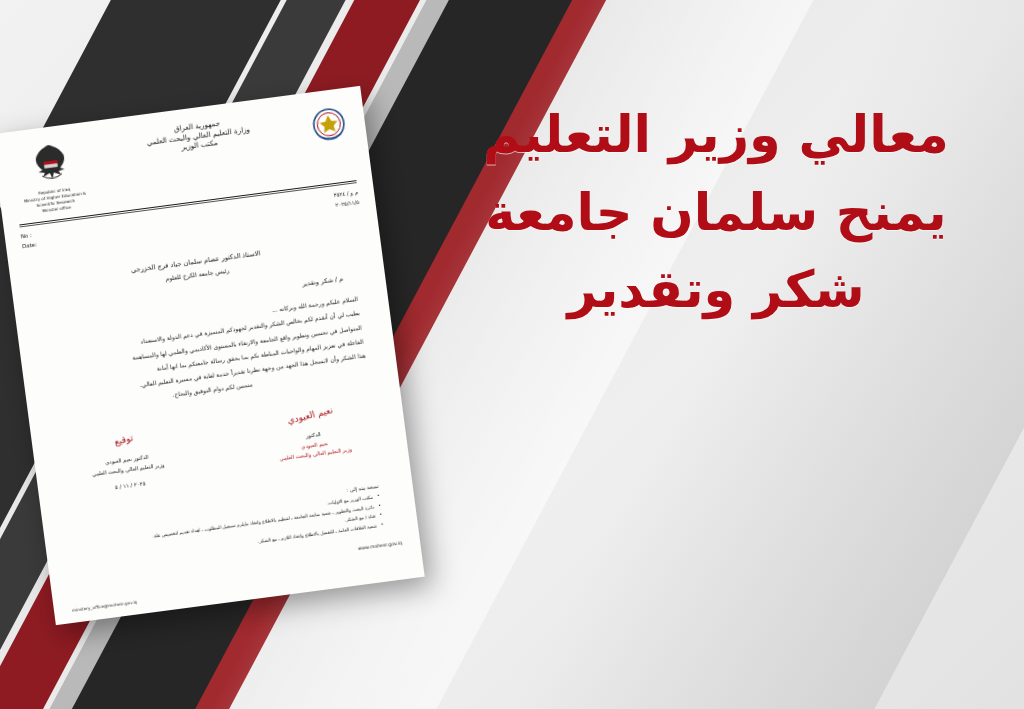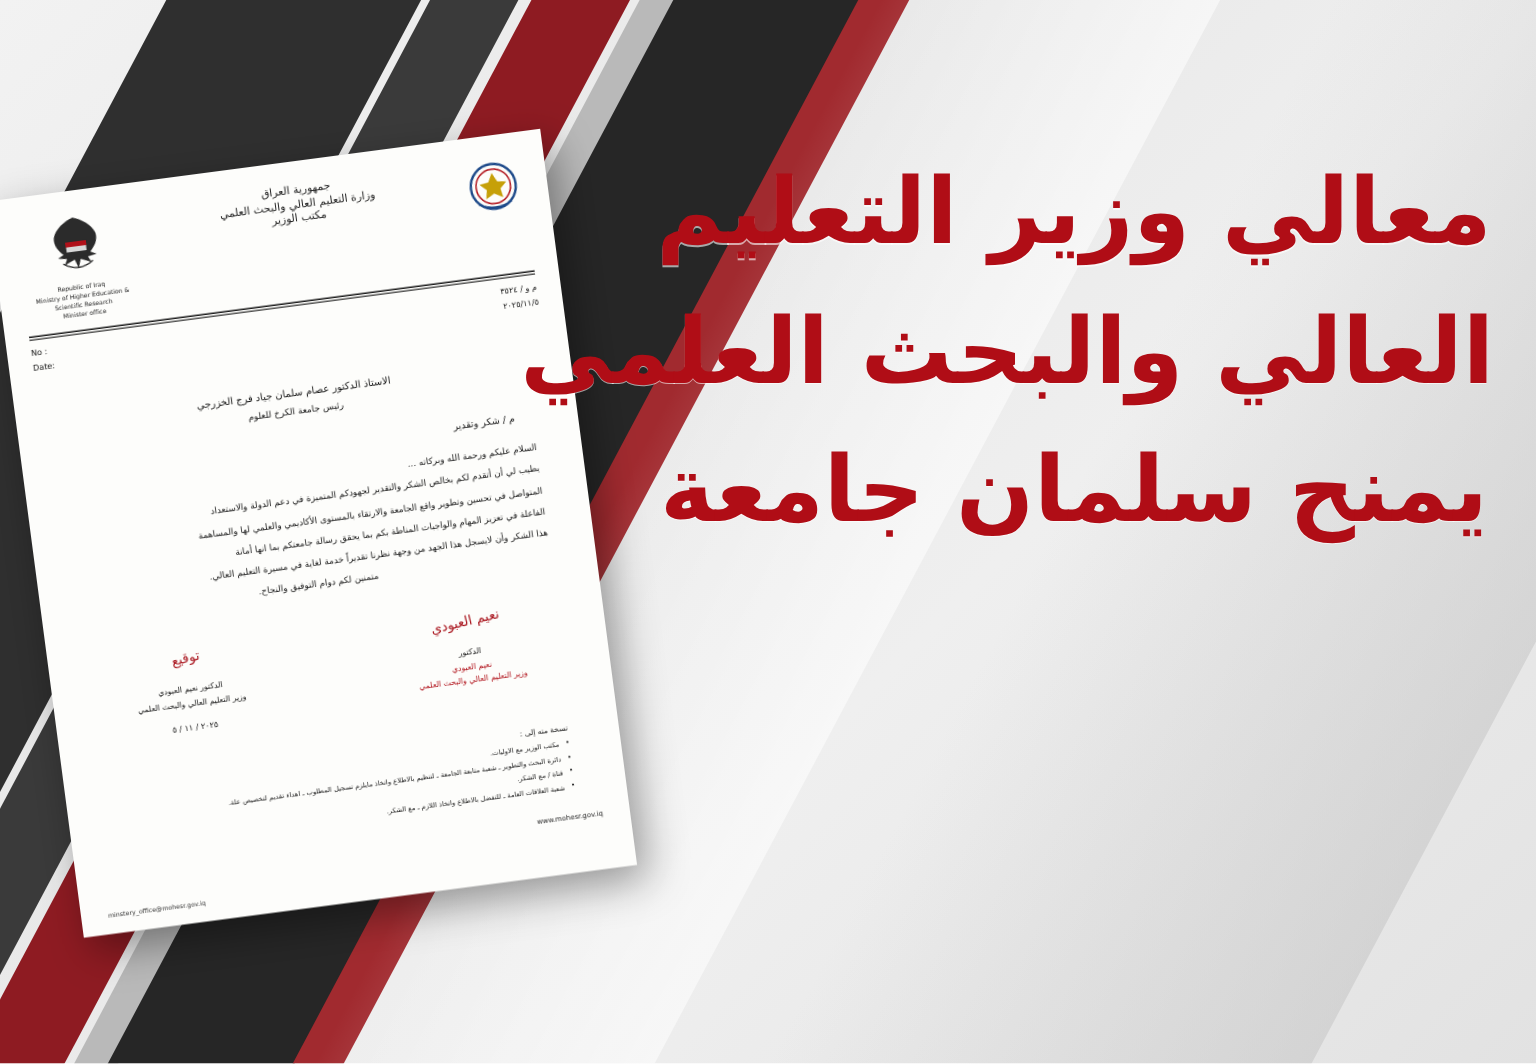--- a/index.html
+++ b/index.html
@@ -241,21 +241,21 @@
 
   
   #headline {
     position: absolute;
     right: 28px; top: 96px;
     width: 560px;
     direction: rtl;
     text-align: center;
     color: #b00d16;
     font-weight: bold;
-    font-size: 61px;
+    font-size: 51px;
     line-height: 1.52;
     letter-spacing: 0px;
     text-shadow: 0 1px 0 rgba(255,255,255,.6);
   }
   #headline .ln { display: block; white-space: nowrap; }
 </style>
 </head>
 <body>
 
 <div id="stage">
@@ -365,17 +365,17 @@
         </ul>
       </div>
 
       <div class="footer-url">www.mohesr.gov.iq</div>
       <div class="footer-url2">minstery_office@mohesr.gov.iq</div>
     </div>
   </div>
 
   <div id="headline" style="color: rgb(176, 13, 22);">
     <span class="ln">معالي وزير التعليم</span>
-    <span class="ln">العالي والبحث العلمي</span>
     <span class="ln">يمنح سلمان جامعة</span>
+    <span class="ln">شكر وتقدير</span>
   </div>
 
 </div>
 
 </body></html>

